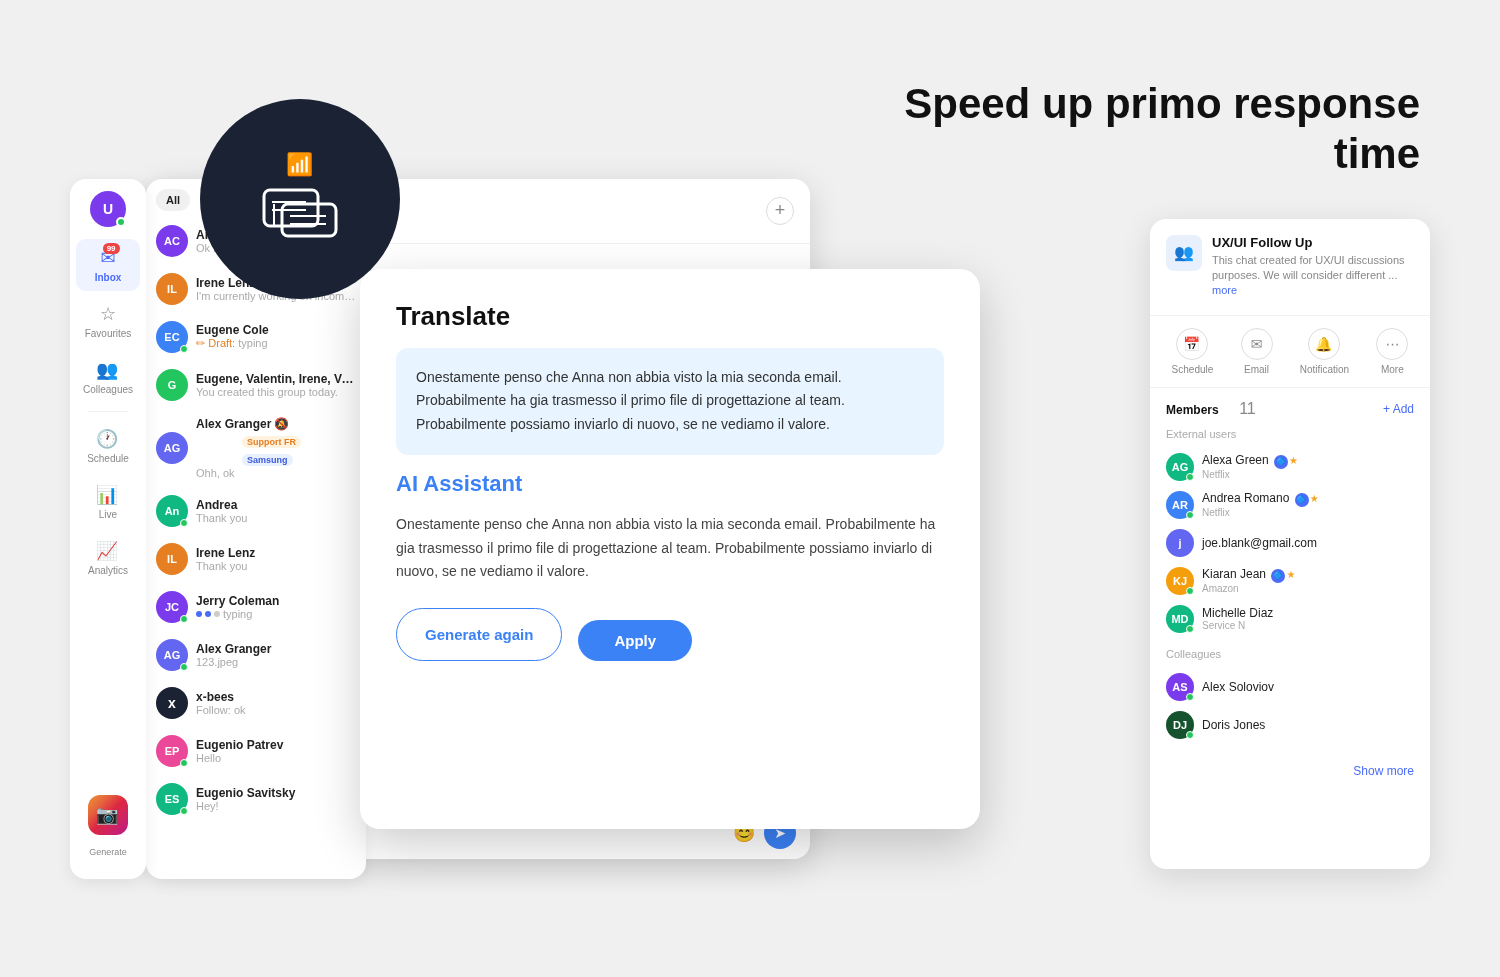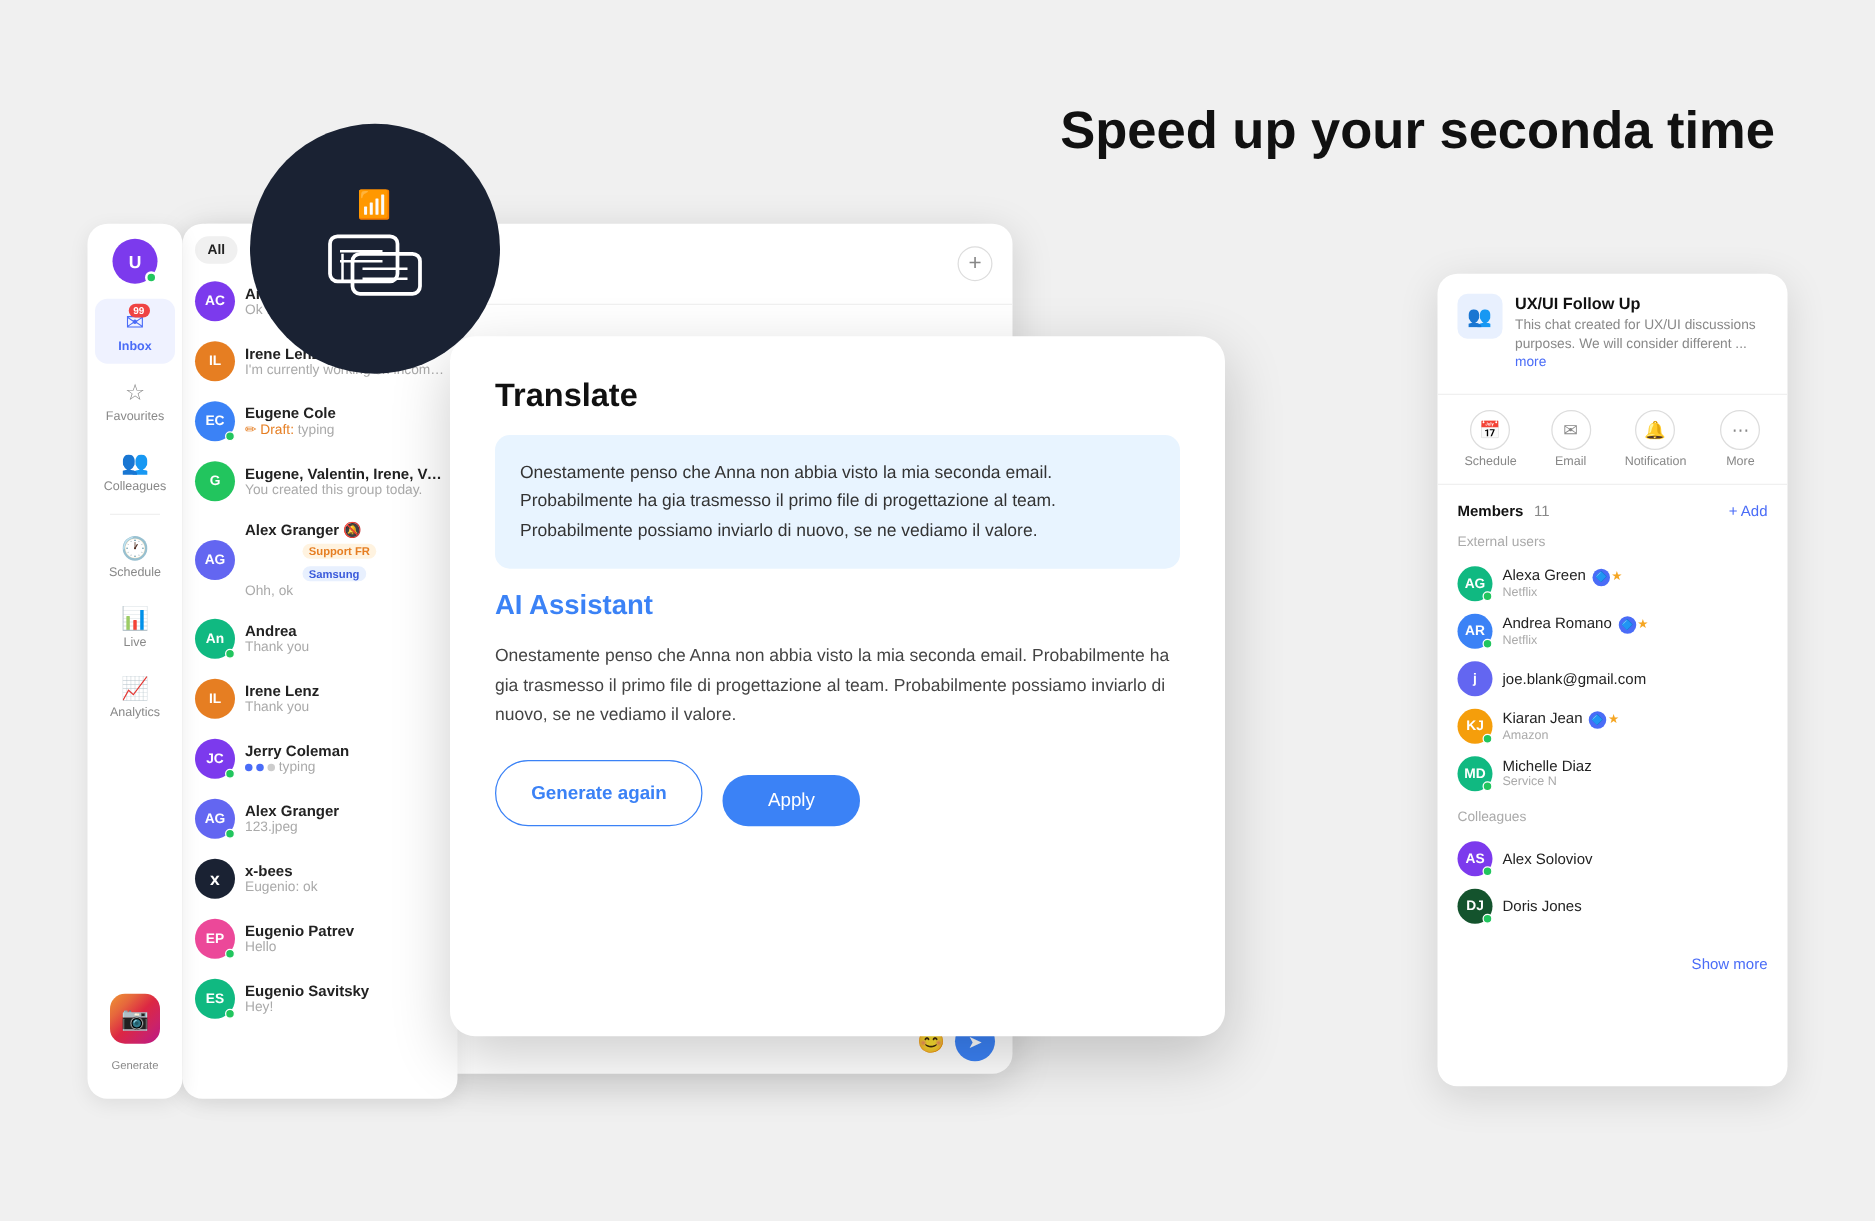--- a/index.html
+++ b/index.html
@@ -118,23 +118,23 @@
       justify-content: space-between;
       align-items: center;
       margin-bottom: 10px;
     }
     .members-title {
       font-size: 12px;
       font-weight: 600;
       color: #111;
     }
     .members-count {
-      font-size: 12px;
+      font-size: 16px;
       color: #888;
-      margin-left: 4px;
+      margin-left: 16px;
     }
     .add-btn {
       font-size: 12px;
       color: #4a6cf7;
       font-weight: 500;
     }
     .section-label {
       font-size: 11px;
       color: #aaa;
       margin-bottom: 8px;
@@ -450,21 +450,21 @@
       background: white;
       cursor: pointer;
     }
     .btn-apply {
       padding: 12px 36px;
       background: #3b82f6;
       border: none;
       border-radius: 30px;
       color: white;
       font-size: 15px;
-      font-weight: 400;
+      font-weight: 700;
       cursor: pointer;
       margin-top: 12px;
     }
 
     
     .sidebar {
       position: absolute;
       top: 130px;
       left: 20px;
       width: 76px;
@@ -670,21 +670,21 @@
       text-align: center;
     }
     .wifi-icon { font-size: 22px; }
     .chat-icon-svg { margin-top: 4px; }
   </style>
 </head>
 <body>
 
 <div class="scene">
 
-  <div class="headline">Speed up your seconda time</div>
+  <div class="headline">Speed up primo response time</div>
 
   <div class="card-channel">
     <div class="channel-header">
       <div class="channel-icon">👥</div>
       <div>
         <div class="channel-title">UX/UI Follow Up</div>
         <div class="channel-desc">
           <span>This chat created for UX/UI discussions purposes. We will consider different</span> ... <span class="channel-more">more</span>
         </div>
       </div>
@@ -1016,21 +1016,21 @@
         <div class="cl-content">
           <div class="cl-name">Alex Granger</div>
           <div class="cl-msg">123.jpeg</div>
         </div>
       </div>
 
       <div class="cl-item">
         <div class="cl-avatar" style="background:#1a2233;font-size:14px">x</div>
         <div class="cl-content">
           <div class="cl-name">x-bees</div>
-          <div class="cl-msg">Eugenio: ok</div>
+          <div class="cl-msg">Follow: ok</div>
         </div>
       </div>
 
       <div class="cl-item">
         <div class="cl-avatar" style="background:#ec4899">
           EP
           <div class="cl-online"></div>
         </div>
         <div class="cl-content">
           <div class="cl-name">Eugenio Patrev</div>

